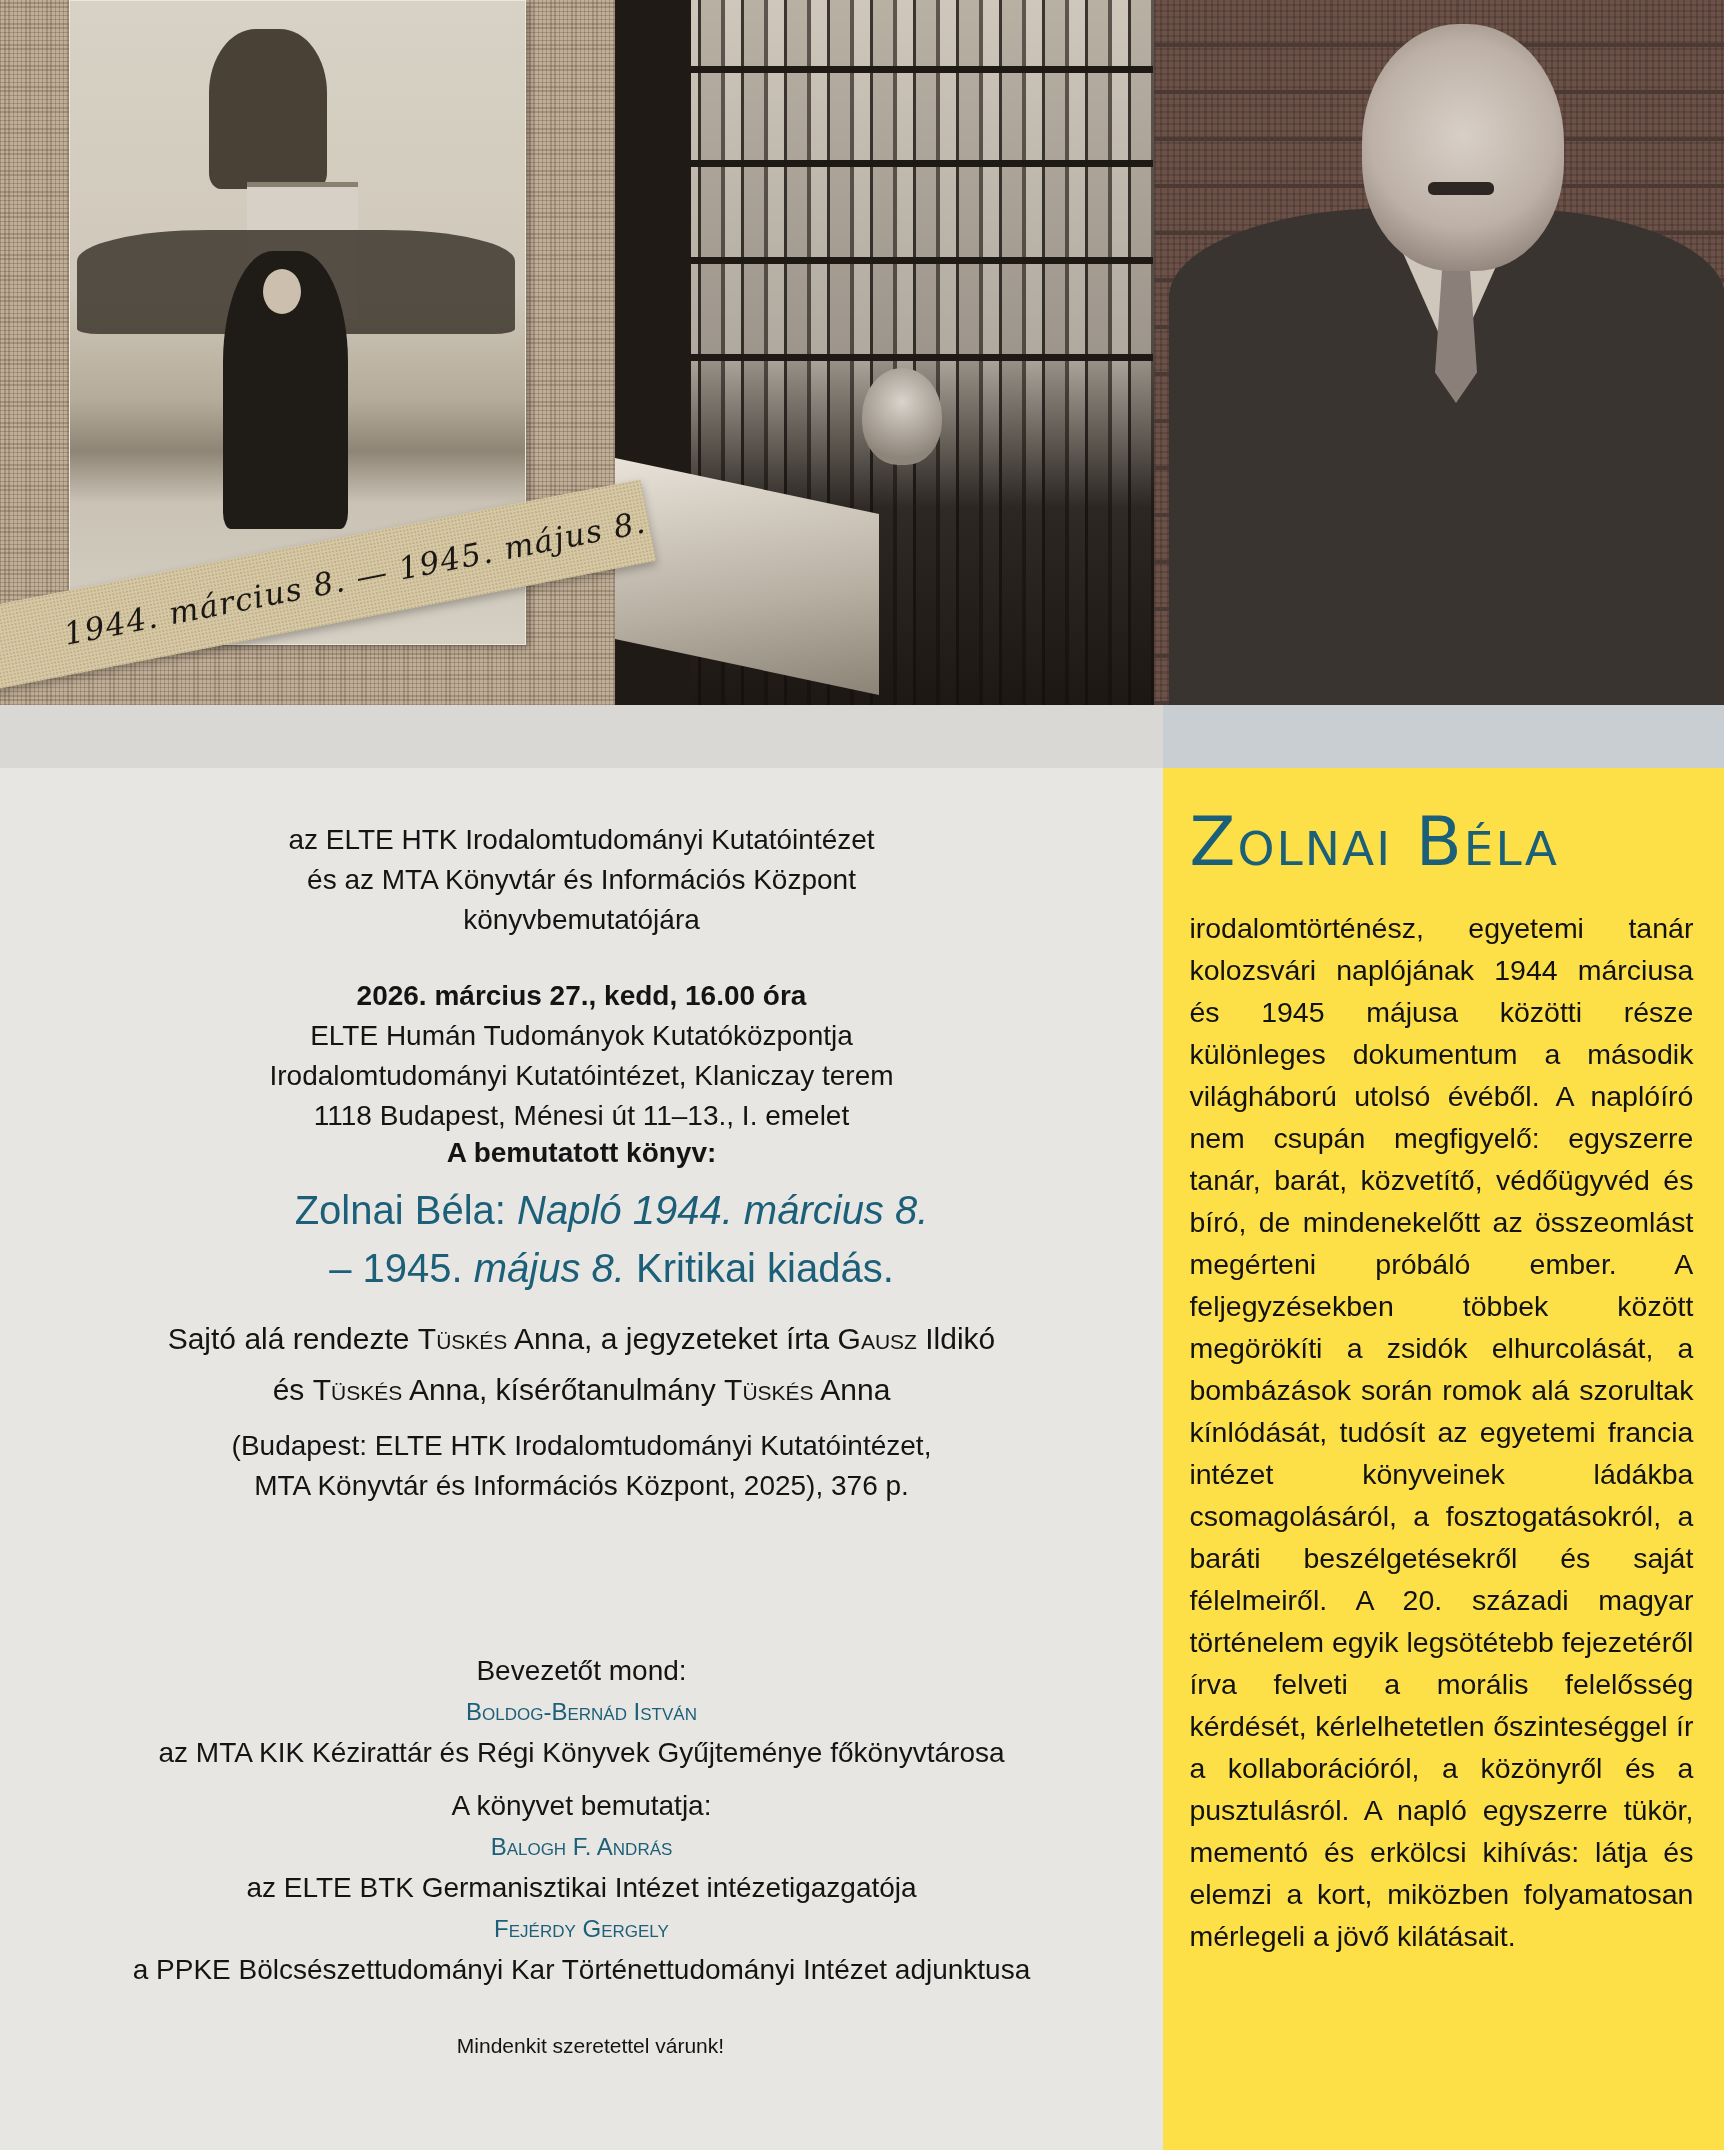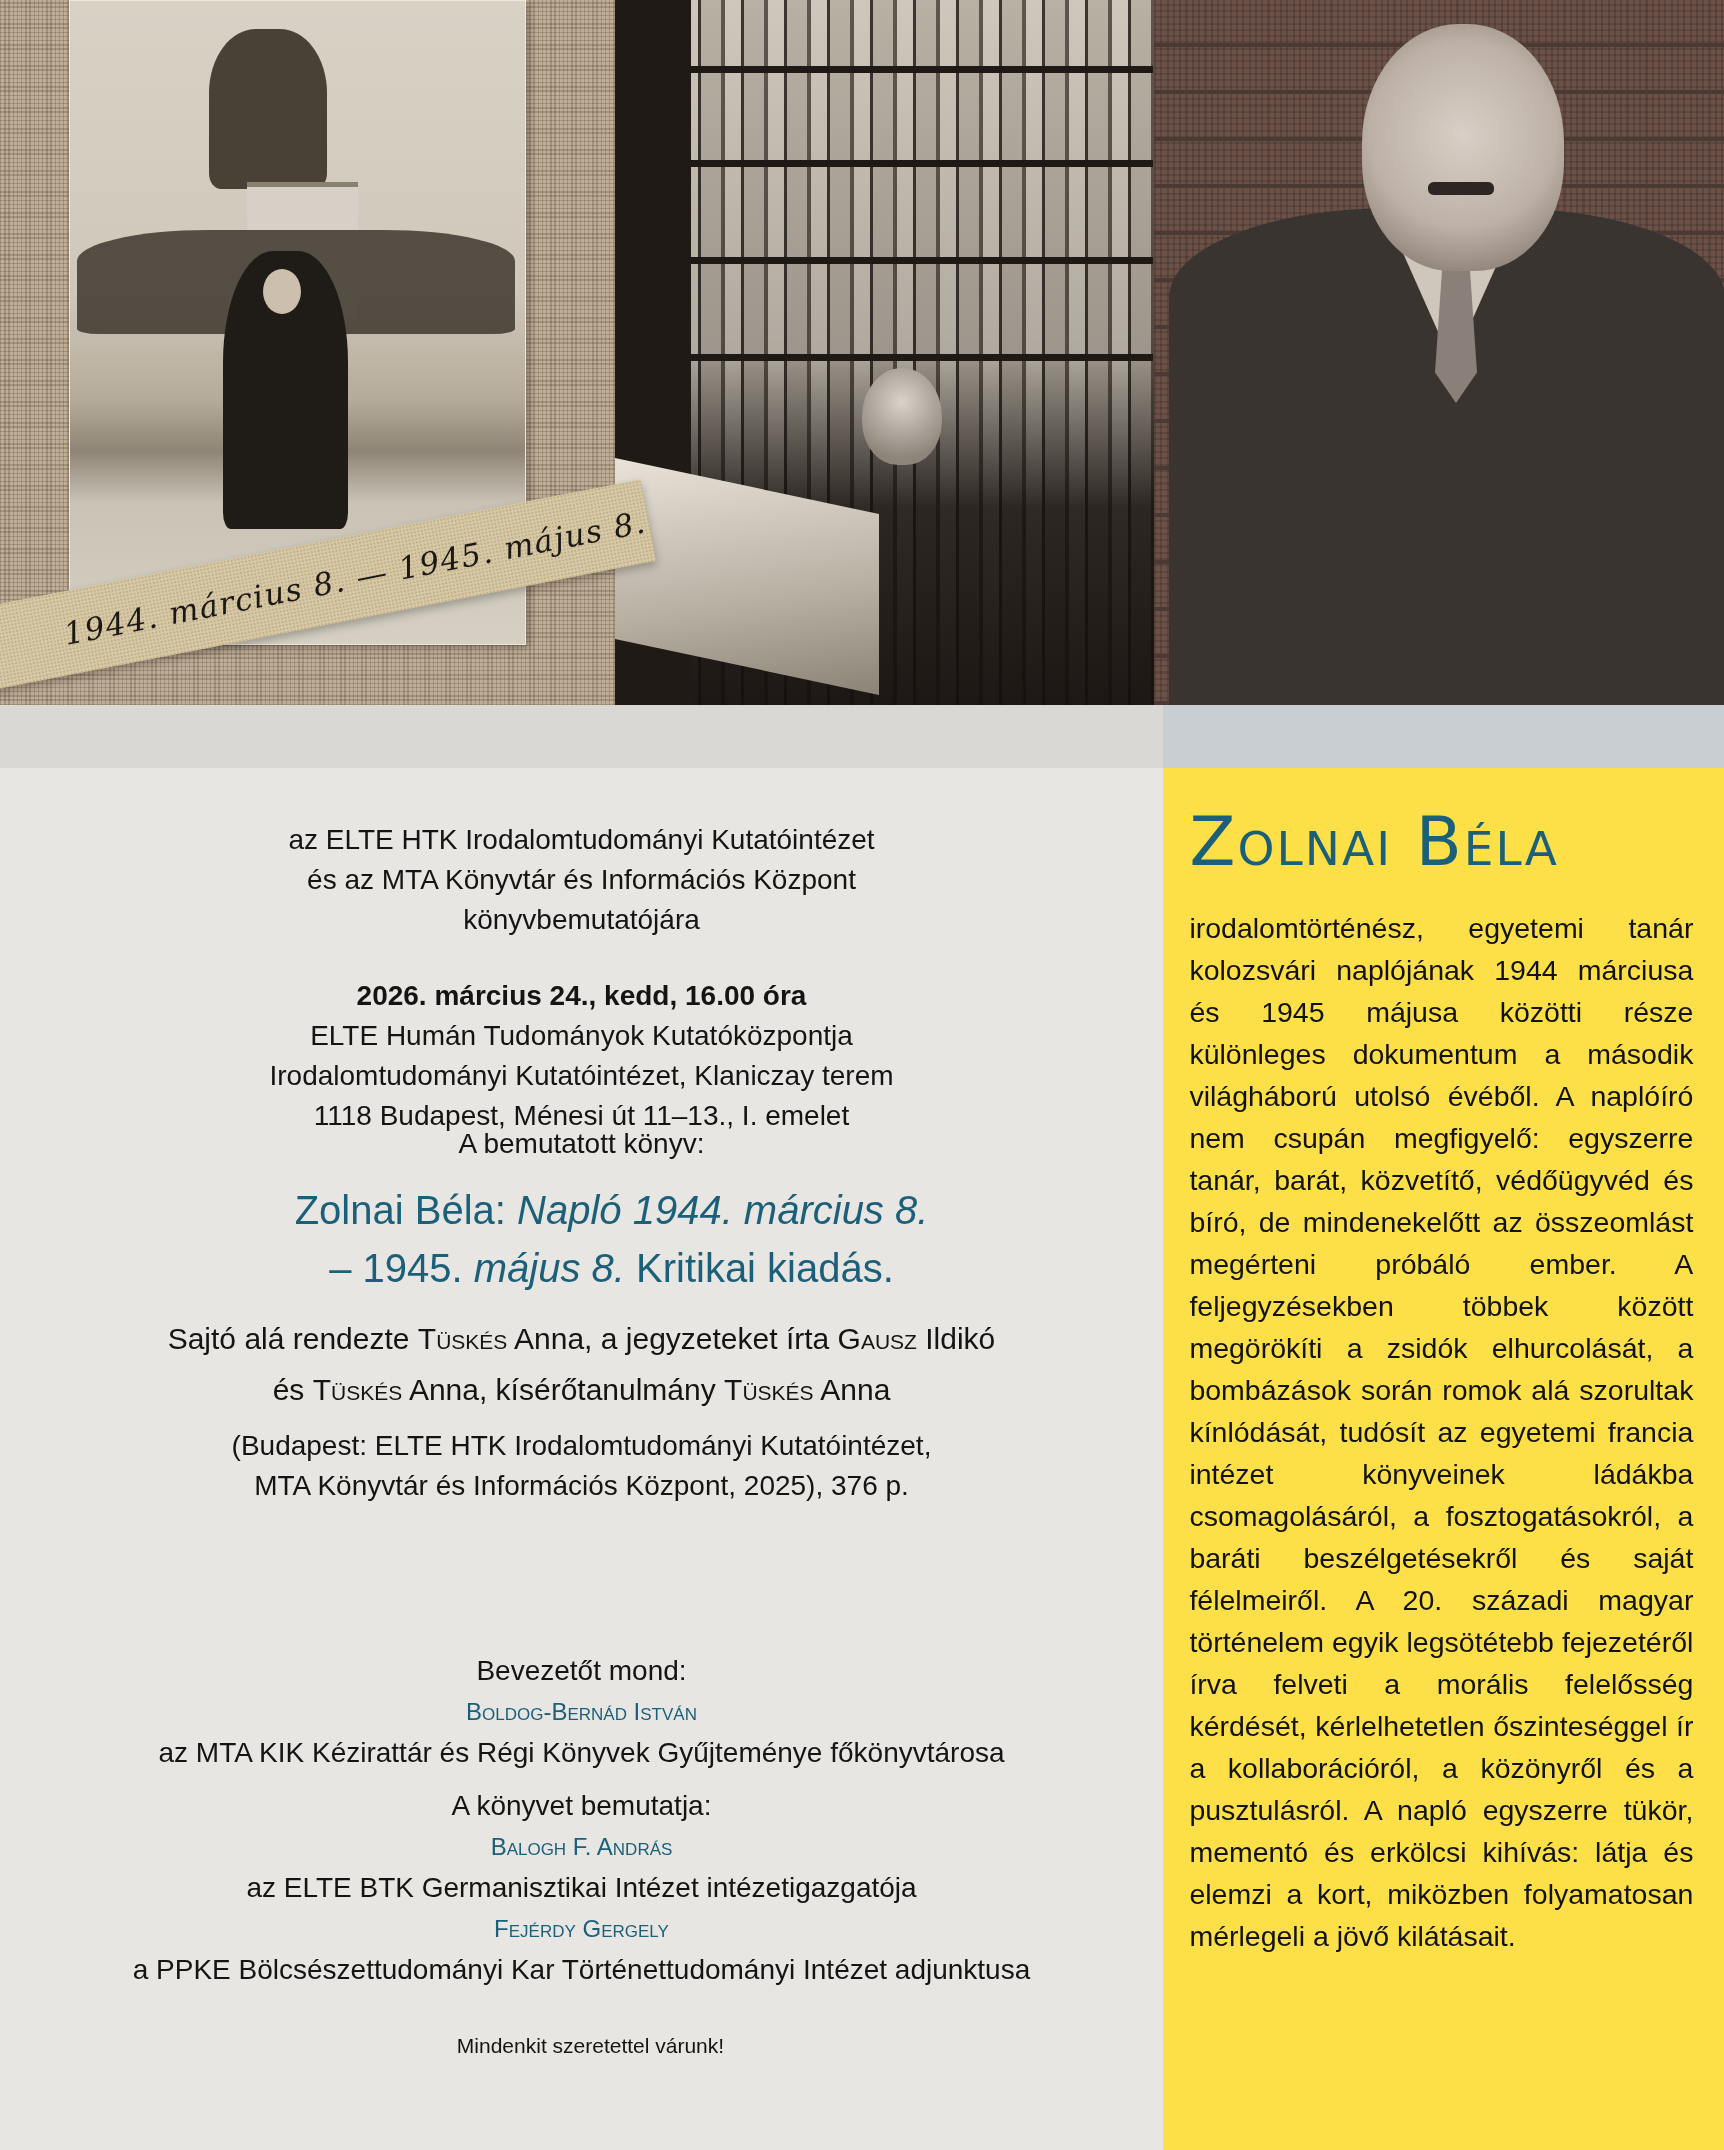--- a/index.html
+++ b/index.html
@@ -75,21 +75,21 @@
   .main {
     position: absolute; left: 0; top: 768px; width: 1163px; height: 1612px;
     background: #e8e6e3;
     text-align: center;
   }
   .main p { margin: 0; }
   .main .line { font-size: 28px; line-height: 40px; }
   .org-block { position:absolute; left:0; width:100%; top: 52px; }
   .date-block { position:absolute; left:0; width:100%; top: 208px; }
   .date-block .bold { font-weight: bold; }
-  .intro-label { position:absolute; left:0; width:100%; top: 356px; }
+  .intro-label { position:absolute; left:0; width:100%; top: 365px; font-weight: bold; }
   .book-title { position:absolute; left:0; width:100%; top: 413px; color:#1b5f79; font-size: 40px; line-height: 58px; padding-left: 30px; }
   .book-title em { font-style: italic; }
   .editors { position:absolute; left:0; width:100%; top: 545px; font-size: 30px; line-height: 51px; }
   .sc { font-variant: small-caps; }
   .publication { position:absolute; left:0; width:100%; top: 646px; font-size: 28px; line-height: 40px; margin-top: 12px; }
   .speakers { position:absolute; left:0; width:100%; top: 883px; }
   .speakers .name { color:#1b5f79; font-variant: small-caps; font-size: 24px; line-height: 42px; }
   .speakers .gap { height: 12.5px; }
   .closing { position:absolute; left:9px; width:100%; top: 1258px; font-size: 21px; line-height: 40px; }
 
@@ -151,21 +151,21 @@
 <div class="band-right"></div>
 
 <div class="main">
   <div class="org-block">
     <p class="line">az ELTE HTK Irodalomtudományi Kutatóintézet</p>
     <p class="line">és az MTA Könyvtár és Információs Központ</p>
     <p class="line">könyvbemutatójára</p>
   </div>
 
   <div class="date-block">
-    <p class="line bold">2026. március 24., kedd, 16.00 óra</p>
+    <p class="line bold">2026. március 27., kedd, 16.00 óra</p>
     <p class="line">ELTE Humán Tudományok Kutatóközpontja</p>
     <p class="line">Irodalomtudományi Kutatóintézet, Klaniczay terem</p>
     <p class="line">1118 Budapest, Ménesi út 11–13., I. emelet</p>
   </div>
 
   <p class="line intro-label">A bemutatott könyv:</p>
 
   <div class="book-title">
     <p>
       <span>Zolnai Béla:</span>

